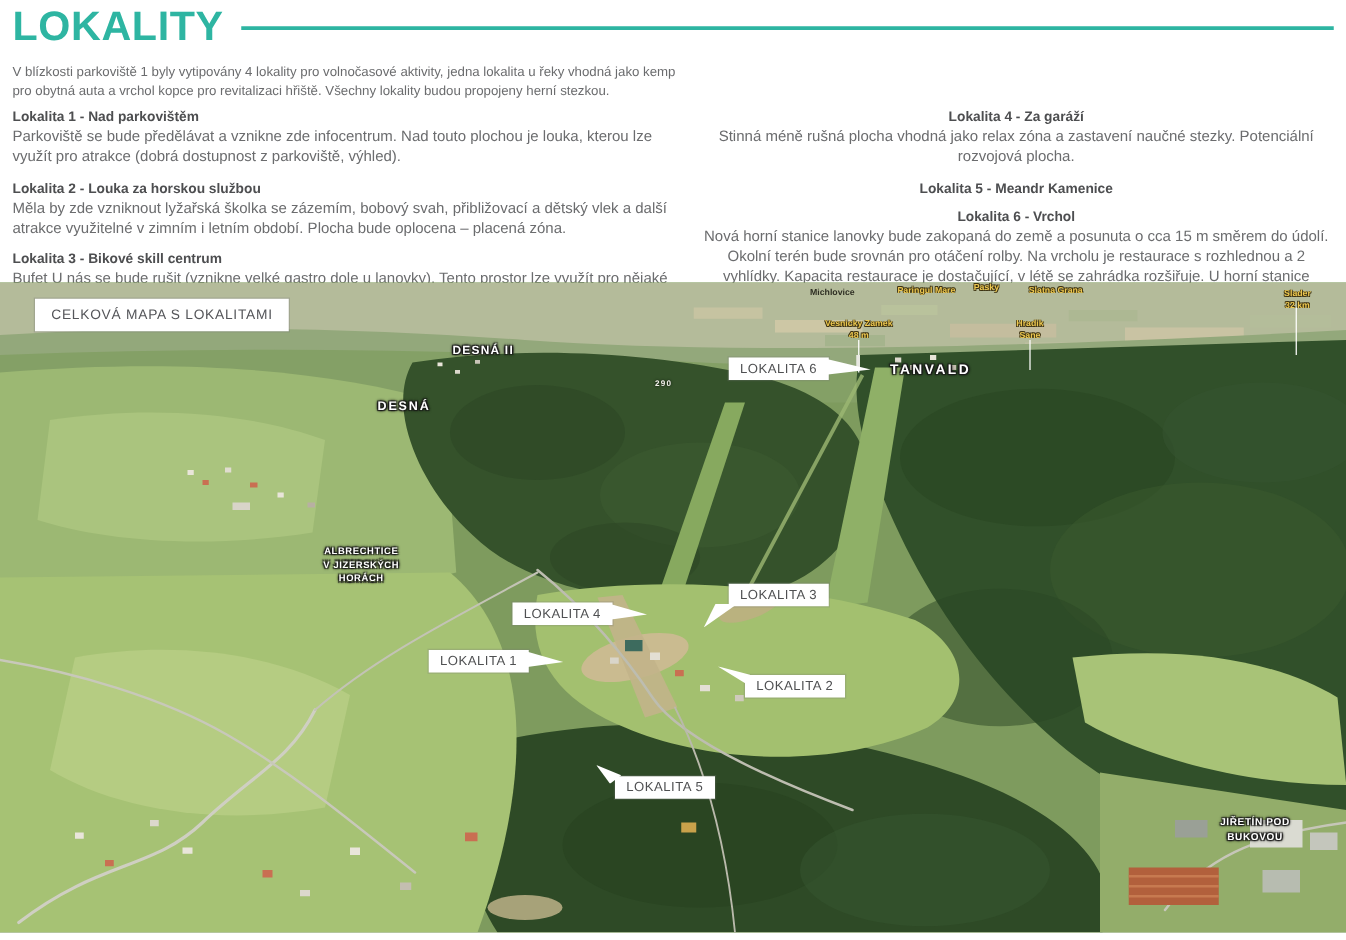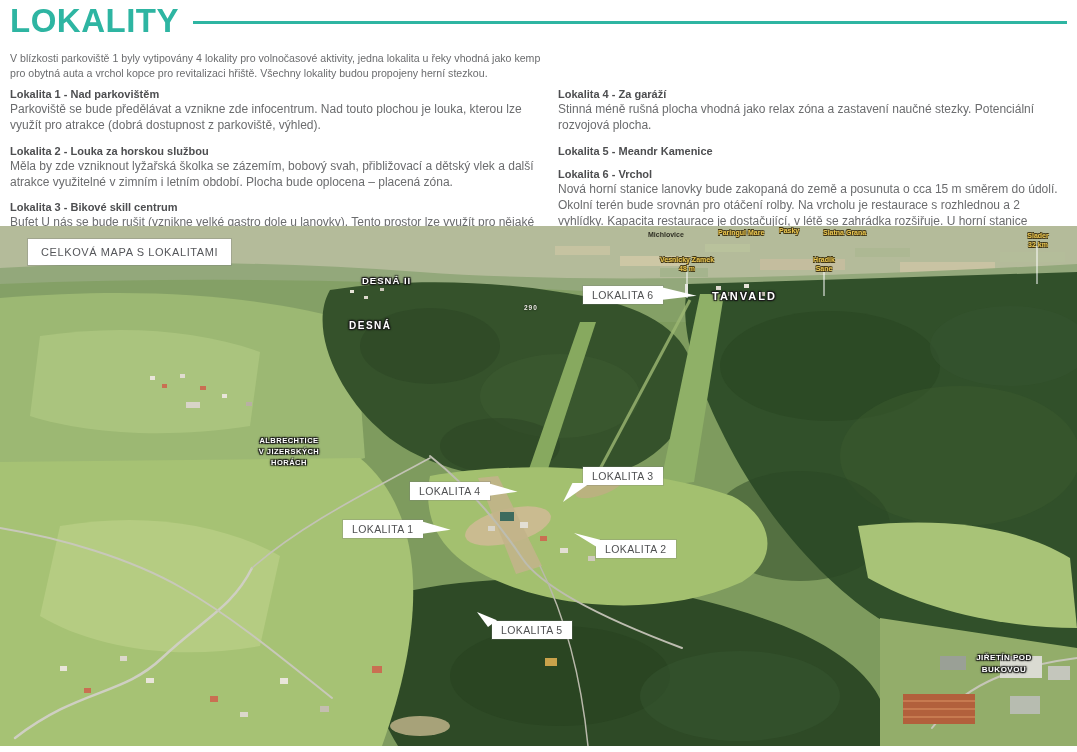--- a/index.html
+++ b/index.html
@@ -10,21 +10,21 @@
   
   .header { position:absolute; left:10px; top:4px; right:10px; display:flex; align-items:center; }
   .title { font-size:33px; font-weight:bold; color:#2eb5a2; letter-spacing:.5px; line-height:1; }
   .rule  { flex:1; height:3px; background:#2eb5a2; margin-left:14px; margin-top:4px; }
 
   
   .intro { position:absolute; left:10px; top:51px; width:545px; font-size:10.6px;
            color:#6b6c6e; line-height:1.38; }
   .col { position:absolute; top:88px; }
   .col-left  { left:10px;  width:537px; }
-  .col-right { left:558px; width:510px; }
+  .col-right { left:558px; width:510px;text-align:center; }
   .sec { margin-bottom:11px; }
   .sec h3 { font-size:11px; font-weight:bold; color:#4d4e50; margin-bottom:1px; }
   .sec p  { font-size:12px; color:#6b6c6e; line-height:1.36; }
 
   
   .map { position:absolute; left:0; top:226px; width:1077px; height:520px; overflow:hidden;
          background:#7e9b5e; }
   .map svg { position:absolute; left:0; top:0; width:100%; height:100%; display:block; }
 
   
@@ -248,21 +248,21 @@
     <div class="callout" style="left:492px; top:395px;">
       <span>LOKALITA 5</span>
       <div class="tail tail-leftup-s"></div>
     </div>
     <div class="callout" style="left:583px; top:60px;">
       <span>LOKALITA 6</span>
       <div class="tail tail-right"></div>
     </div>
 
     <div class="place" style="left:362px; top:49px;  font-size:9.5px; letter-spacing:1px;">DESNÁ II</div>
-    <div class="place" style="left:302px; top:94px;  font-size:10px; letter-spacing:1.5px;margin-left:47px;">DESNÁ</div>
+    <div class="place" style="left:302px; top:94px;  font-size:10px; letter-spacing:1.5px;">DESNÁ</div>
     <div class="place" style="left:712px; top:64px;  font-size:11px; letter-spacing:2px;">TANVALD</div>
     <div class="place place-lines" style="left:246px; top:210px; width:86px; font-size:7.5px; letter-spacing:.5px;">
       <div>ALBRECHTICE</div>
       <div>V JIZERSKÝCH</div>
       <div>HORÁCH</div>
     </div>
     <div class="place place-lines" style="left:960px; top:426px; width:88px; font-size:8px; letter-spacing:.5px;">
       <div>JIŘETÍN POD</div>
       <div>BUKOVOU</div>
     </div>

